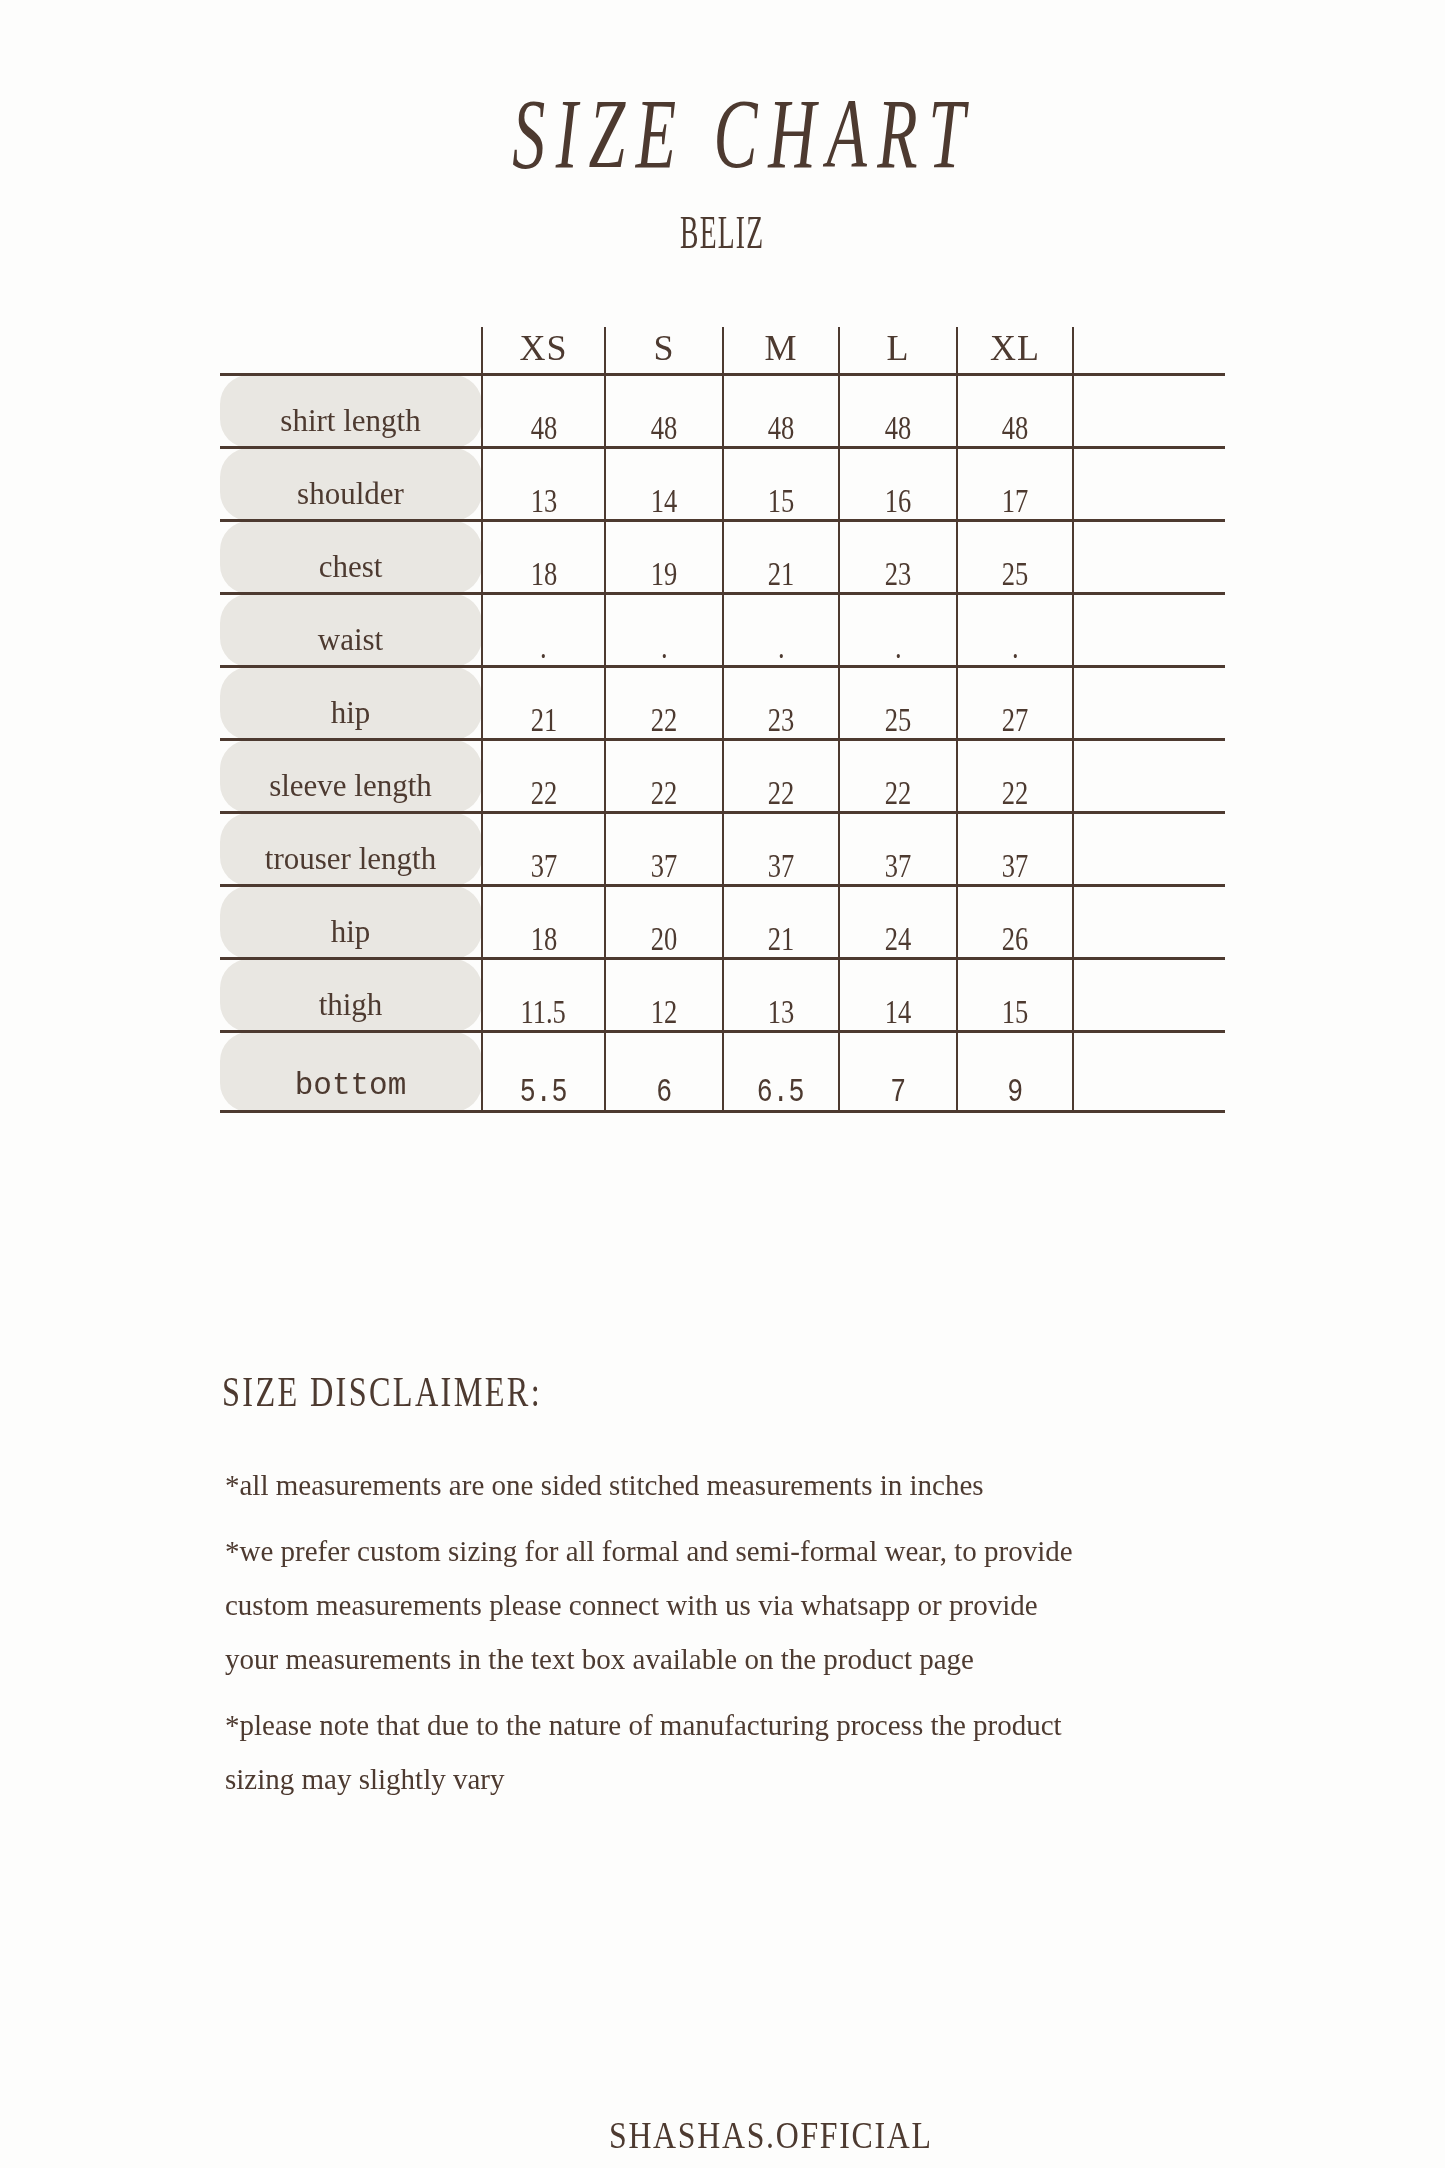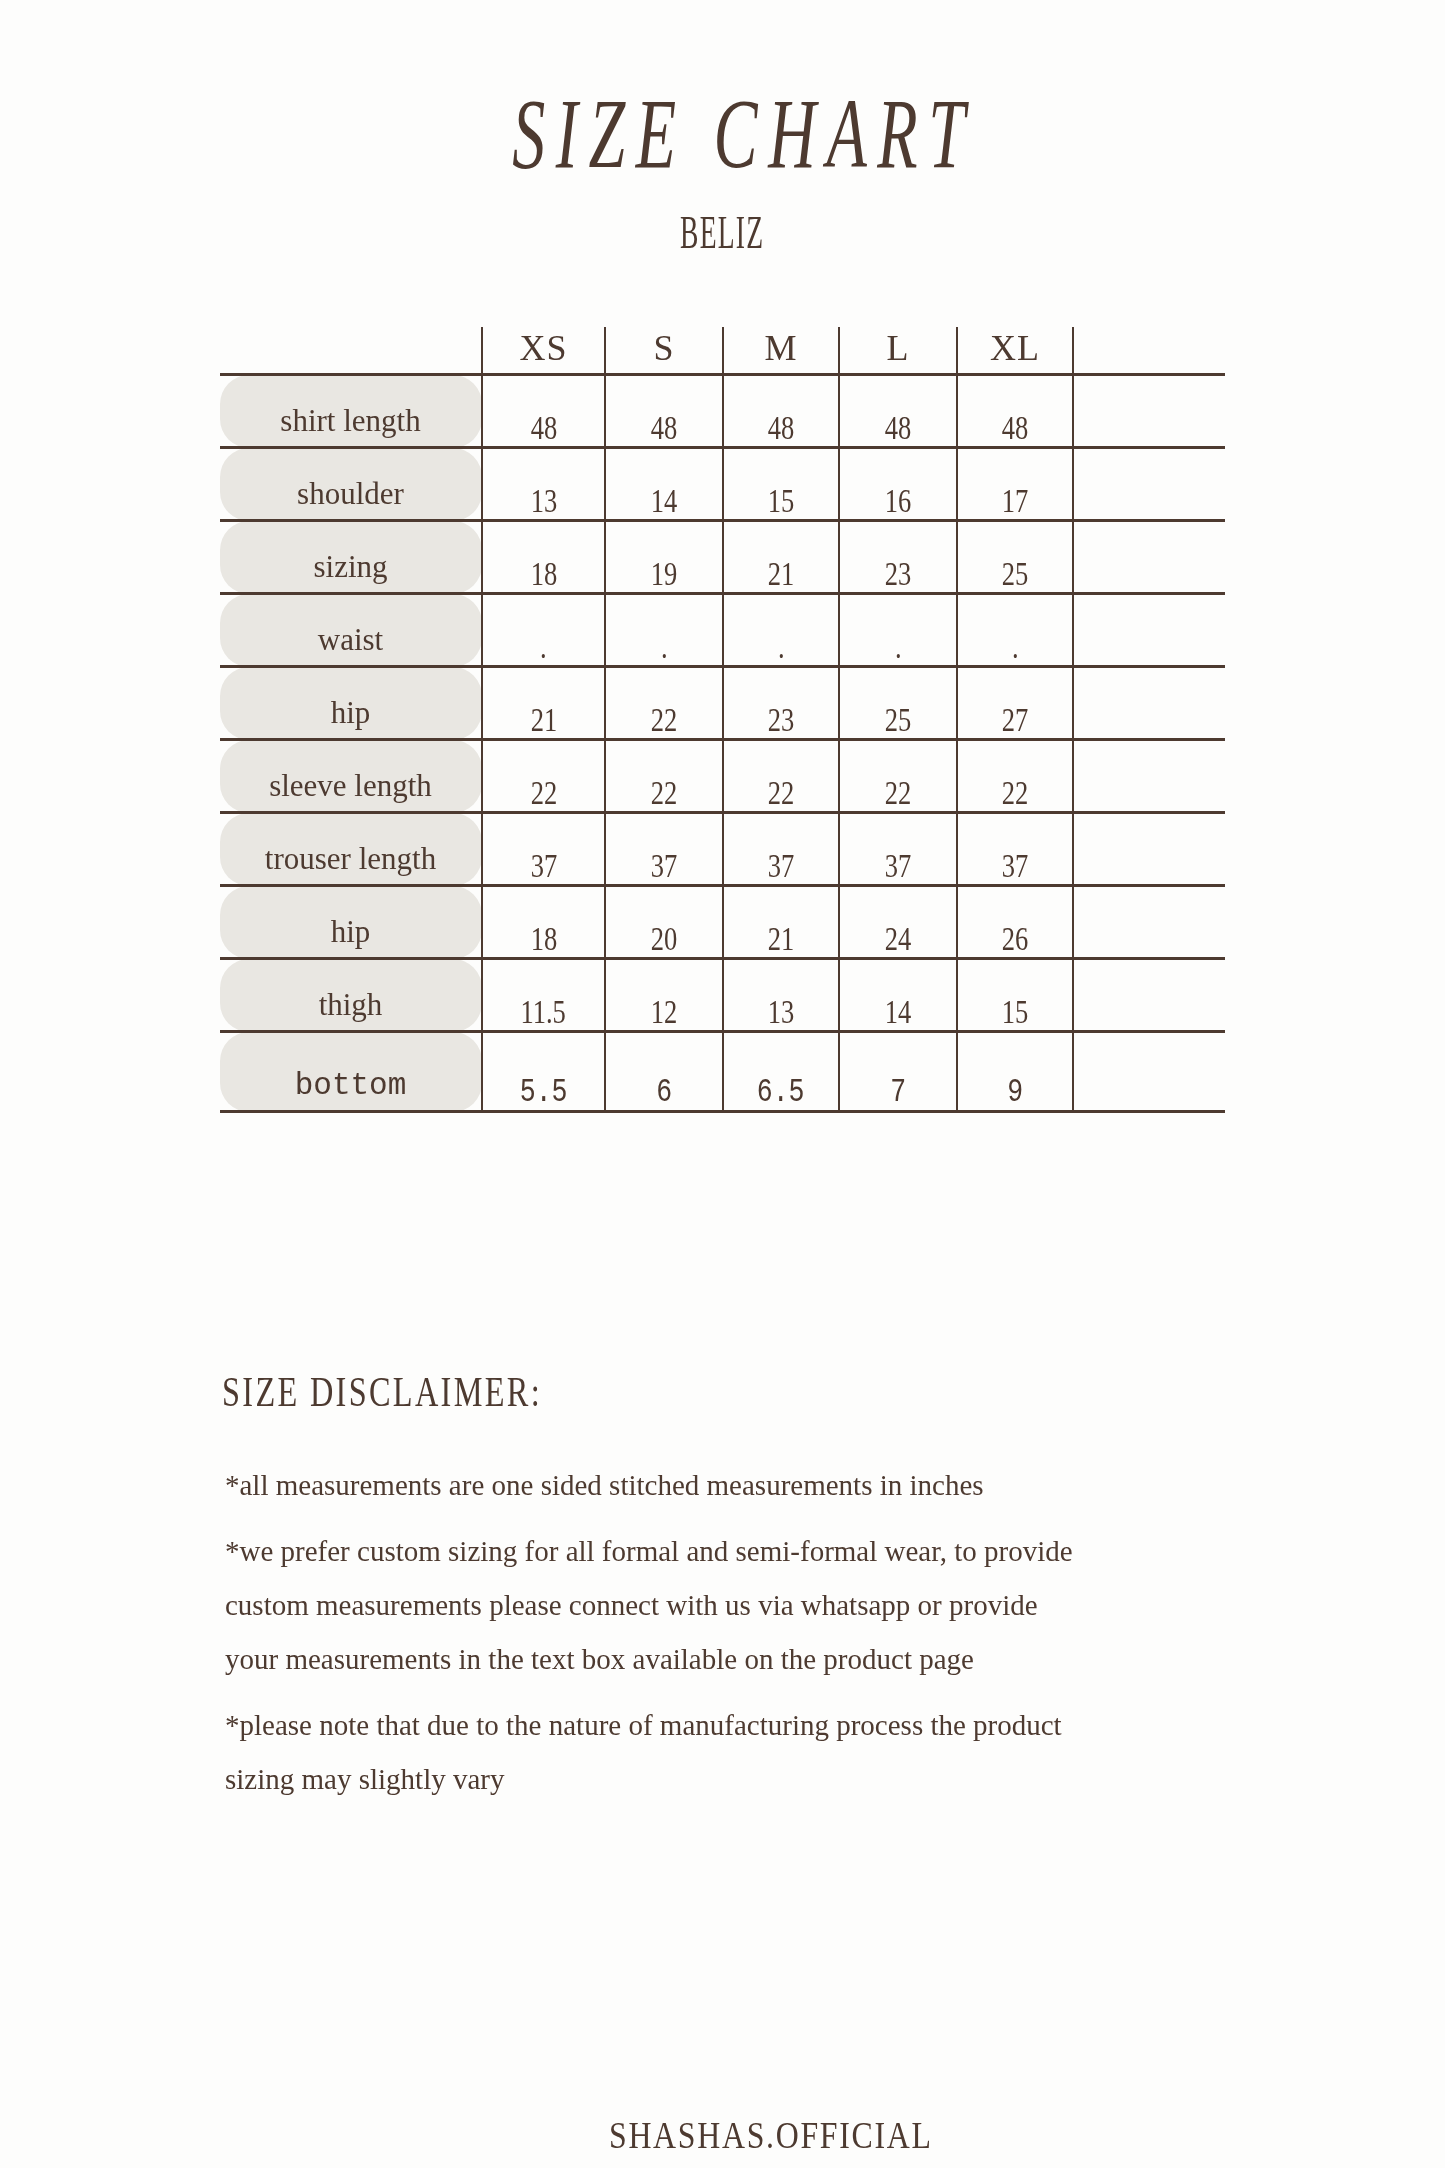--- a/index.html
+++ b/index.html
@@ -143,21 +143,21 @@
         <tr>
           <td class="label-cell">shoulder</td>
           <td class="value-cell"><span class="num">13</span></td>
           <td class="value-cell"><span class="num">14</span></td>
           <td class="value-cell"><span class="num">15</span></td>
           <td class="value-cell"><span class="num">16</span></td>
           <td class="value-cell"><span class="num">17</span></td>
           <td class="empty-cell"></td>
         </tr>
         <tr>
-          <td class="label-cell">sizing</td>
+          <td class="label-cell">chest</td>
           <td class="value-cell"><span class="num">18</span></td>
           <td class="value-cell"><span class="num">19</span></td>
           <td class="value-cell"><span class="num">21</span></td>
           <td class="value-cell"><span class="num">23</span></td>
           <td class="value-cell"><span class="num">25</span></td>
           <td class="empty-cell"></td>
         </tr>
         <tr>
           <td class="label-cell">waist</td>
           <td class="value-cell"><span class="num">.</span></td>

